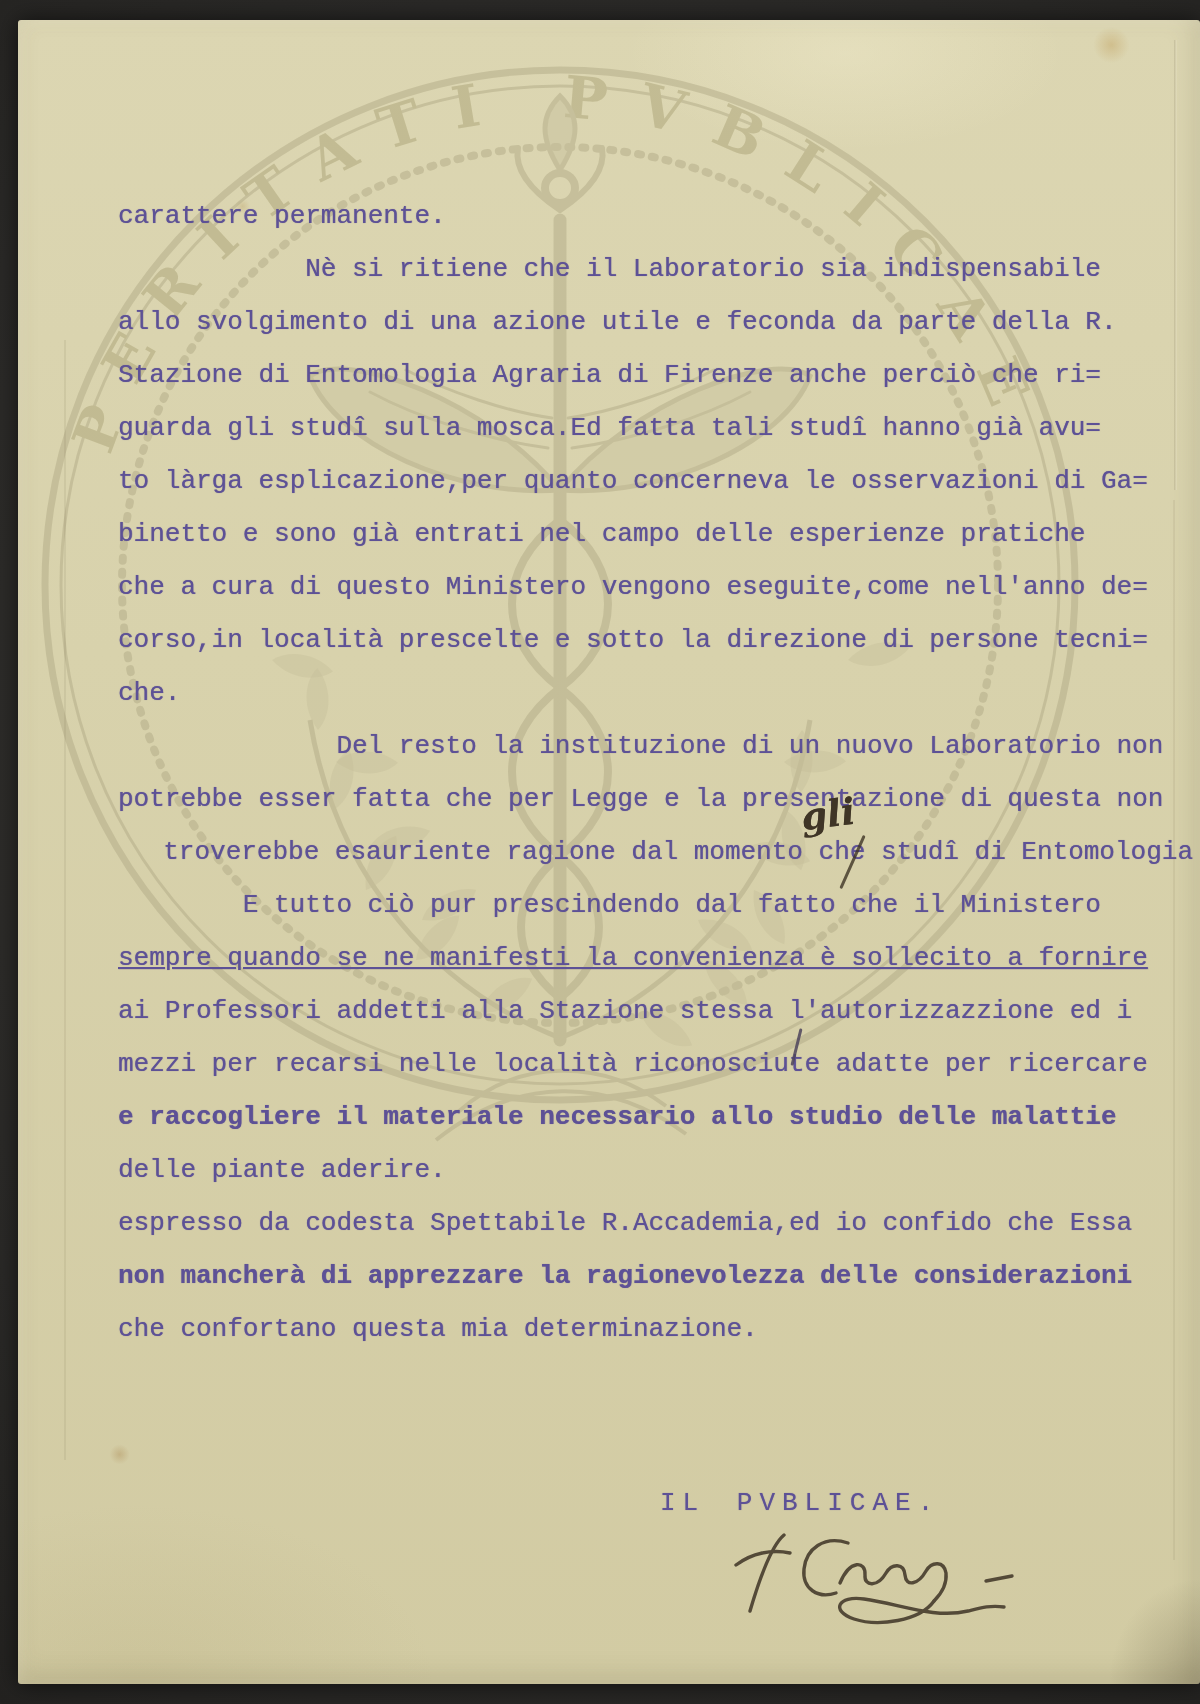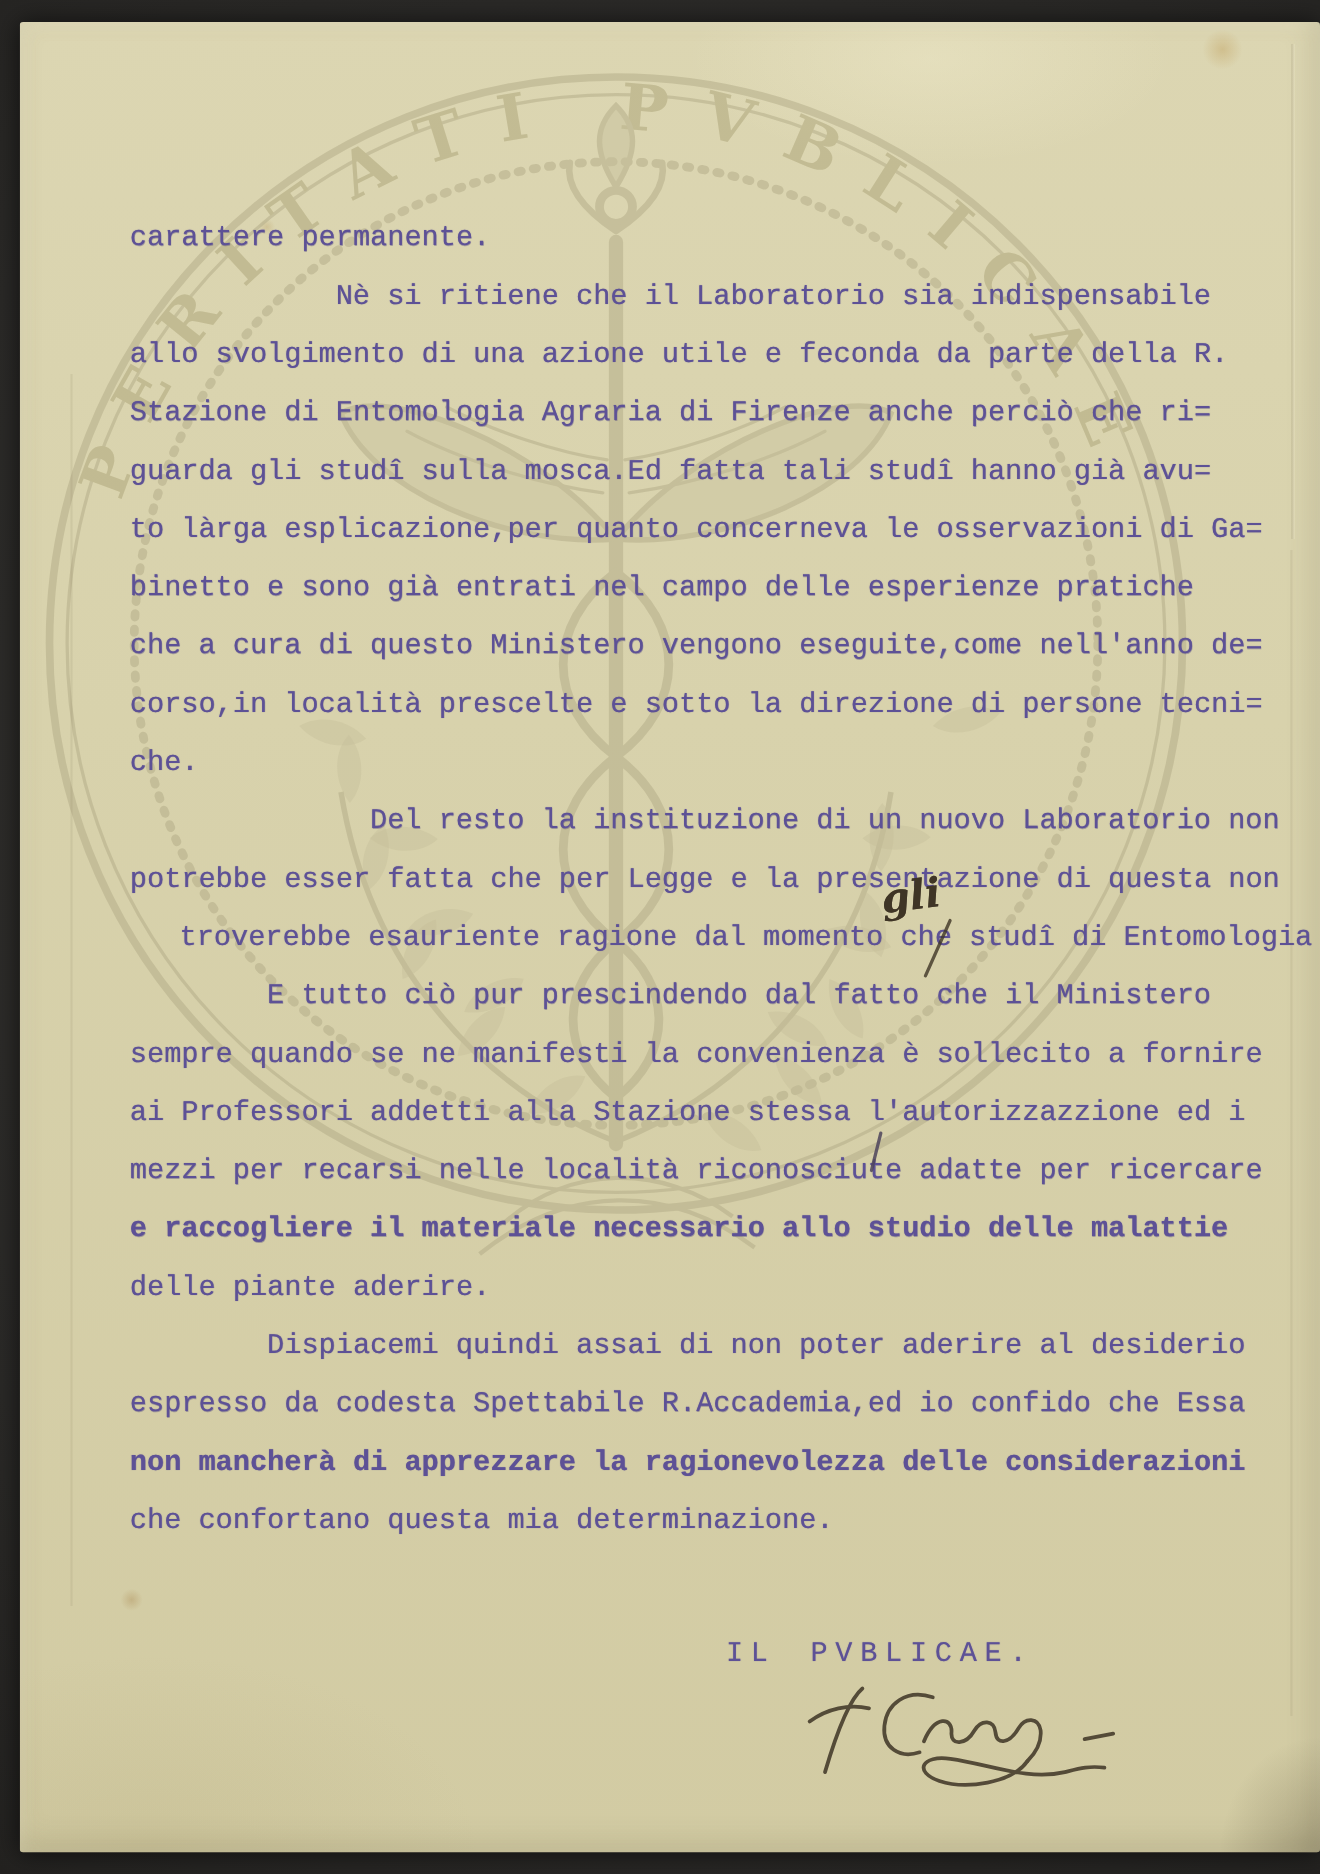--- a/index.html
+++ b/index.html
@@ -137,26 +137,25 @@
       <div class="tline" style="padding-left: 0px;">guarda gli studî sulla mosca.Ed fatta tali studî hanno già avu=</div>
       <div class="tline" style="padding-left: 0px;">to làrga esplicazione,per quanto concerneva le osservazioni di Ga=</div>
       <div class="tline" style="padding-left: 0px;">binetto e sono già entrati nel campo delle esperienze pratiche</div>
       <div class="tline" style="padding-left: 0px;">che a cura di questo Ministero vengono eseguite,come nell'anno de=</div>
       <div class="tline" style="padding-left: 0px;">corso,in località prescelte e sotto la direzione di persone tecni=</div>
       <div class="tline" style="padding-left: 0px;">che.</div>
       <div class="tline" style="padding-left: 218.4px;">Del resto la instituzione di un nuovo Laboratorio non</div>
       <div class="tline" style="padding-left: 0px;">potrebbe esser fatta che per Legge e la presentazione di questa non</div>
       <div class="tline" style="padding-left: 0px; text-align: right;">troverebbe esauriente ragione dal momento che studî di Entomologia</div>
       <div class="tline" style="padding-left: 124.8px;">E tutto ciò pur prescindendo dal fatto che il Ministero</div>
-      <div class="tline" style="padding-left: 0px;">sempre quando se ne manifesti la convenienza è sollecito a fornire</div>
+      <div class="tline" style="padding-left: 0px; text-decoration: underline;">sempre quando se ne manifesti la convenienza è sollecito a fornire</div>
       <div class="tline" style="padding-left: 0px;">ai Professori addetti alla Stazione stessa l'autorizzazzione ed i</div>
       <div class="tline" style="padding-left: 0px;">mezzi per recarsi nelle località riconosciute adatte per ricercare</div>
       <div class="tline" style="padding-left: 0px; font-weight: bold;">e raccogliere il materiale necessario allo studio delle malattie</div>
       <div class="tline" style="padding-left: 0px;">delle piante aderire.</div>
-      <div class="tline" style="padding-left: 124.8px;">Dispiacemi quindi assai di non poter aderire al desiderio</div>
       <div class="tline" style="padding-left: 0px;">espresso da codesta Spettabile R.Accademia,ed io confido che Essa</div>
       <div class="tline" style="padding-left: 0px; font-weight: bold;">non mancherà di apprezzare la ragionevolezza delle considerazioni</div>
       <div class="tline" style="padding-left: 0px;">che confortano questa mia determinazione.</div>
     </div>
 
   <div class="insertion">gli</div>
   <div class="ins-stroke"></div>
 
   <div class="hw-comma"></div>
 

